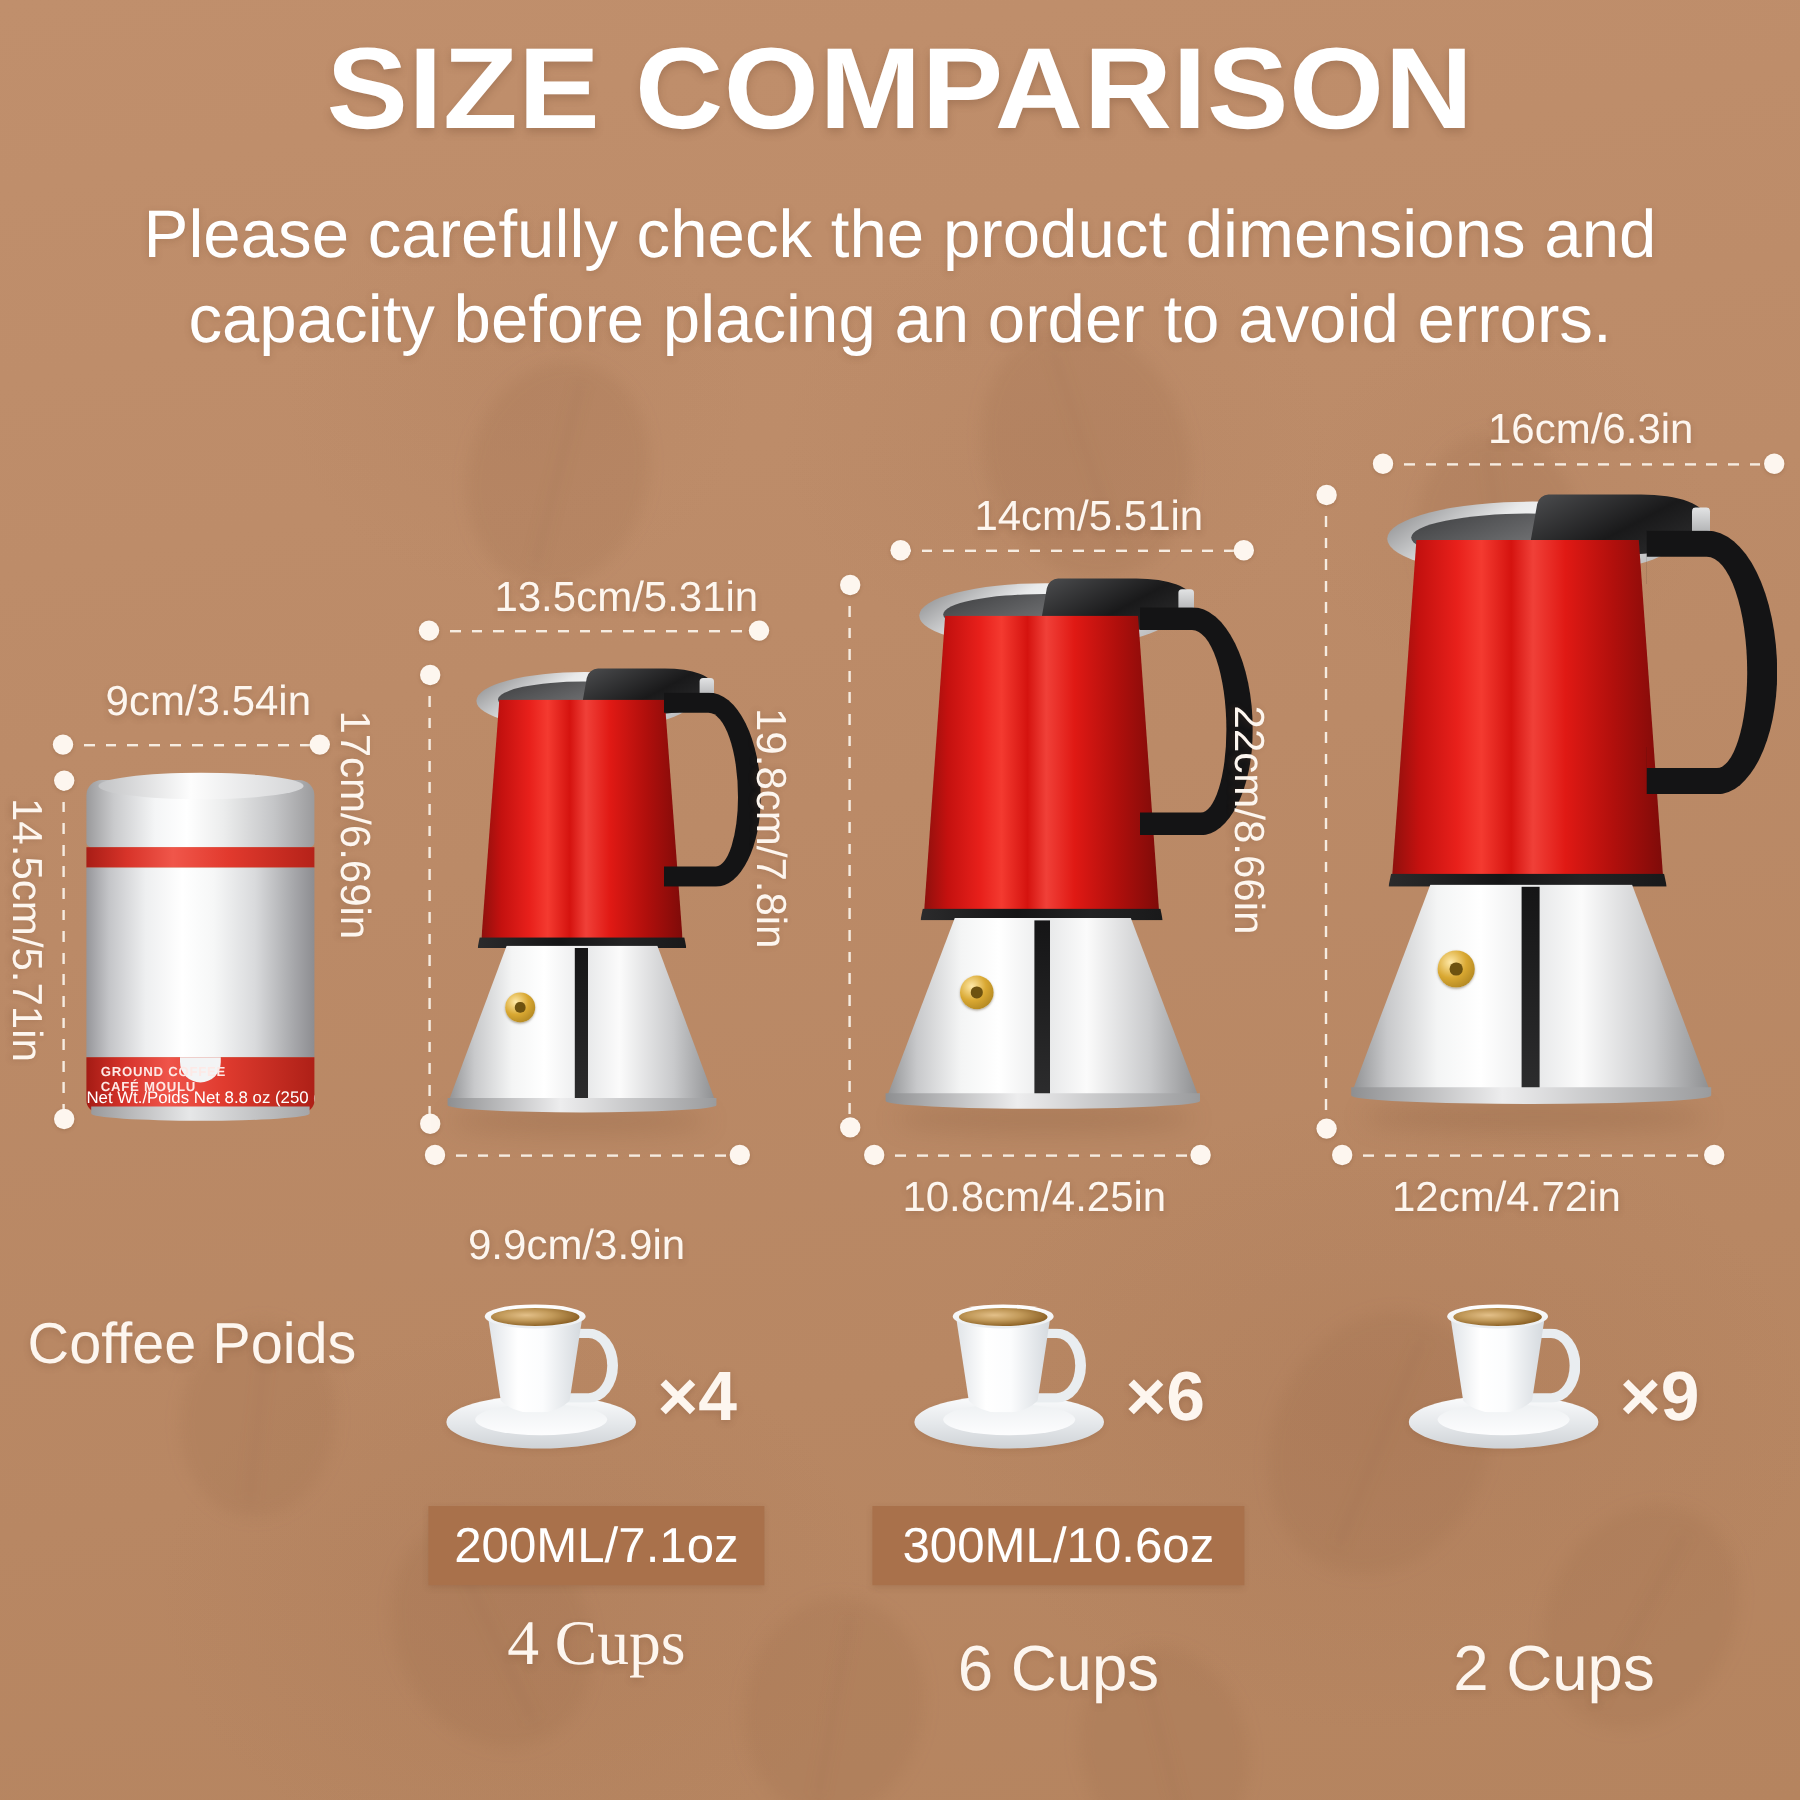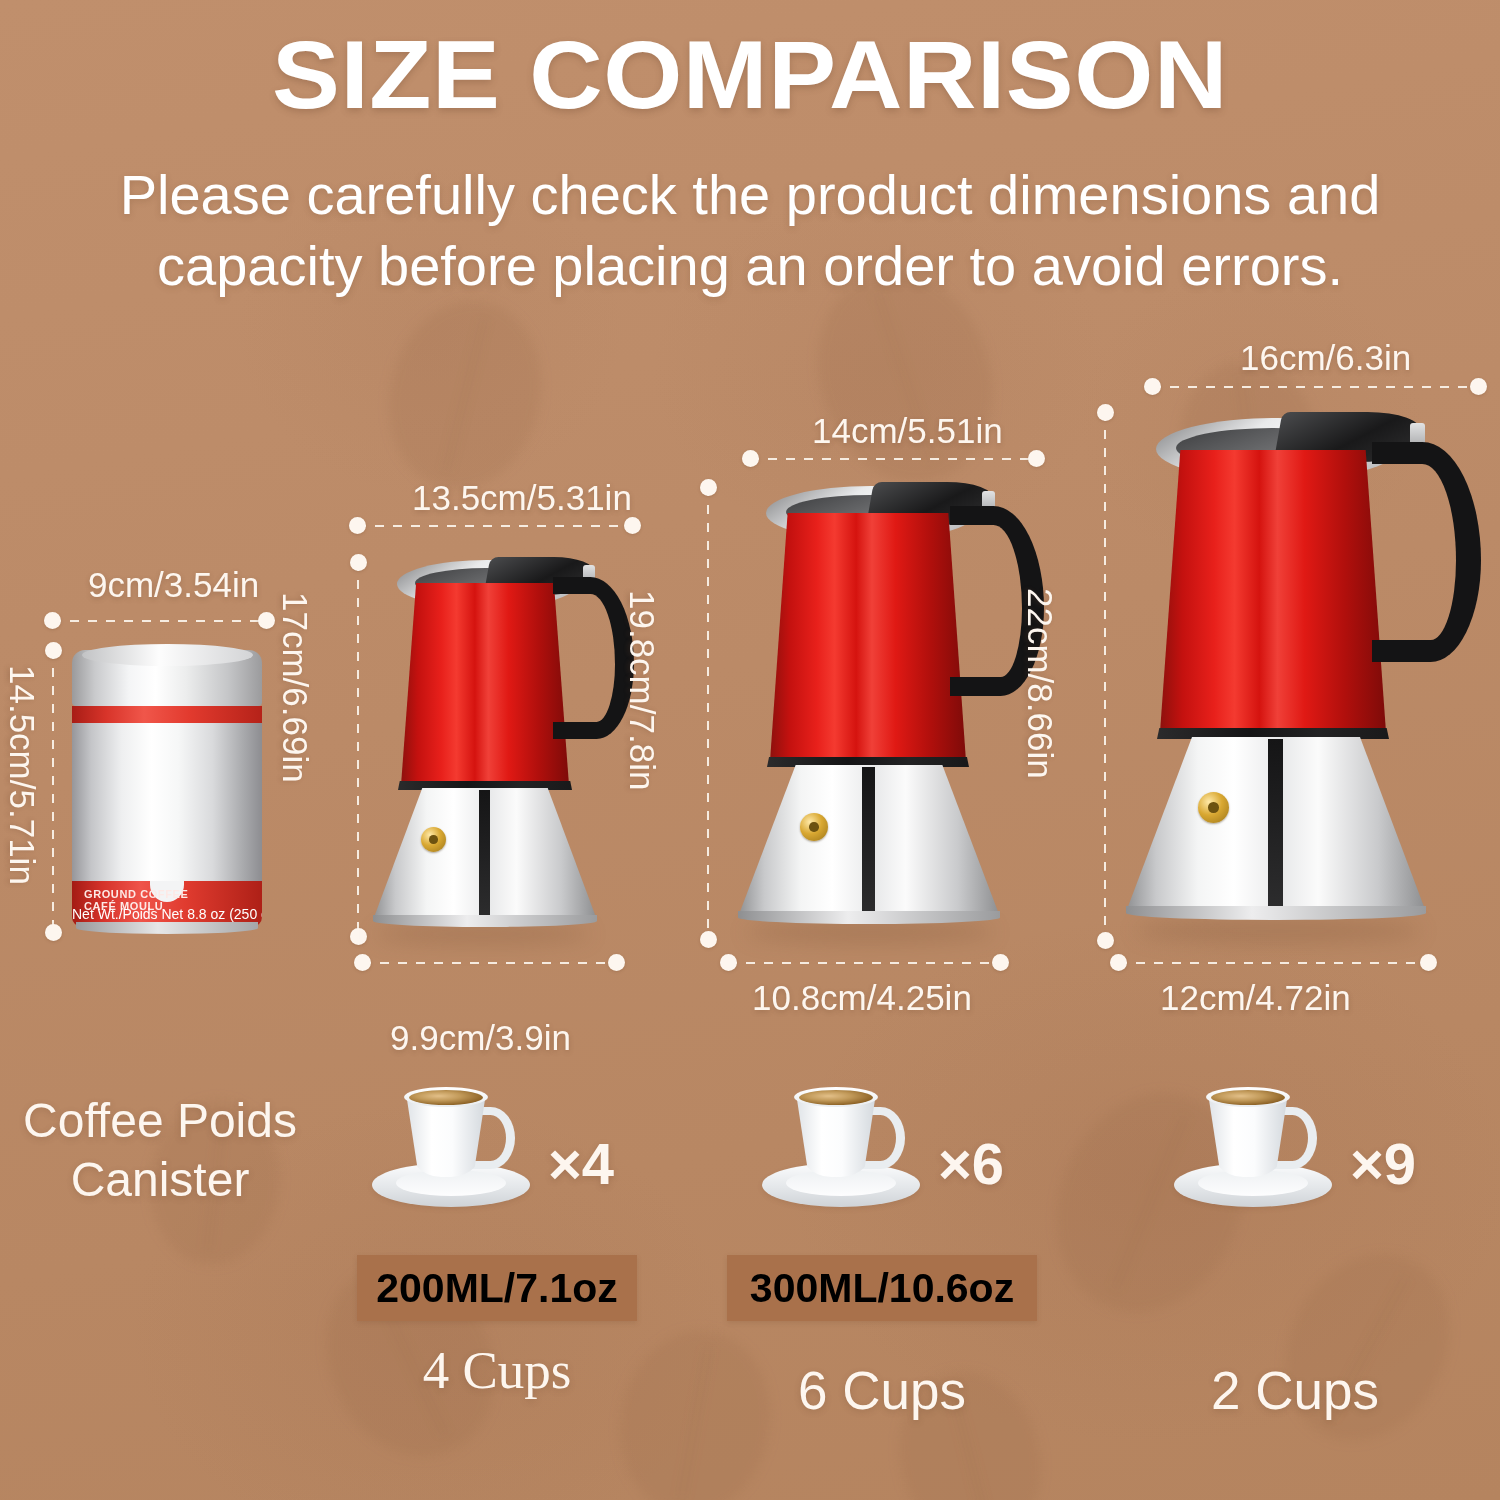--- a/index.html
+++ b/index.html
@@ -309,23 +309,23 @@
     position: absolute;
     color: #fdf6ef;
     font-size: 48px;
     line-height: 1.22;
     text-align: center;
     text-shadow: 0 2px 6px rgba(110, 70, 45, 0.26);
   }
   .capacity-badge {
     position: absolute;
     background: #a9714b;
-    color: #000000;
+    color: #ffffff;
     font-size: 41px;
-    font-weight: 700;
+    font-weight: 400;
     text-align: center;
     line-height: 66px;
     height: 66px;
     box-shadow: 0 2px 5px rgba(110, 70, 45, 0.18);
   }
   .cups-caption {
     position: absolute;
     color: #fdf6ef;
     font-size: 53px;
     text-align: center;
@@ -467,21 +467,20 @@
     <div class="pot-neckband" style="left:47px;top:328px;width:232px;height:11px;clip-path:polygon(1% 0%, 99% 0%, 100% 100%, 0% 100%);"></div>
     <div class="pot-handle" style="left:262px;top:42px;width:84px;height:176px;border-width:22px 25px 22px 0;border-radius:0 70% 60% 0;"></div>
     <div class="pot-base" style="left:16px;top:337px;width:300px;height:175px;clip-path:polygon(22% 0%, 78% 0%, 100% 100%, 0% 100%);"></div>
     <div class="pot-seam" style="left:158px;top:339px;width:15px;height:175px;"></div>
     <div class="pot-valve" style="left:88px;top:392px;width:31px;height:31px;"></div>
     <div class="pot-foot" style="left:16px;top:506px;width:300px;height:14px;"></div>
   </div>
 
   <div class="canister-caption" style="left:10px;top:1092px;width:300px;">
     <div>Coffee Poids</div>
-    <div>Canister</div>
   </div>
 
   <div class="cupwrap" style="left:366px;top:1085px;width:180px;height:125px;">
     <div class="saucer" style="left:6px;top:78px;width:158px;height:44px;"></div>
     <div class="saucer-inner" style="left:30px;top:85px;width:110px;height:26px;"></div>
     <div class="cup-handle" style="left:100px;top:22px;width:40px;height:46px;border-width:8px 9px 8px 0;"></div>
     <div class="cup-body" style="left:40px;top:8px;width:80px;height:84px;clip-path:polygon(0% 0%, 100% 0%, 84% 100%, 16% 100%);"></div>
     <div class="cup-rim" style="left:38px;top:2px;width:84px;height:20px;"></div>
     <div class="cup-coffee" style="left:43px;top:5px;width:74px;height:15px;"></div>
   </div>

